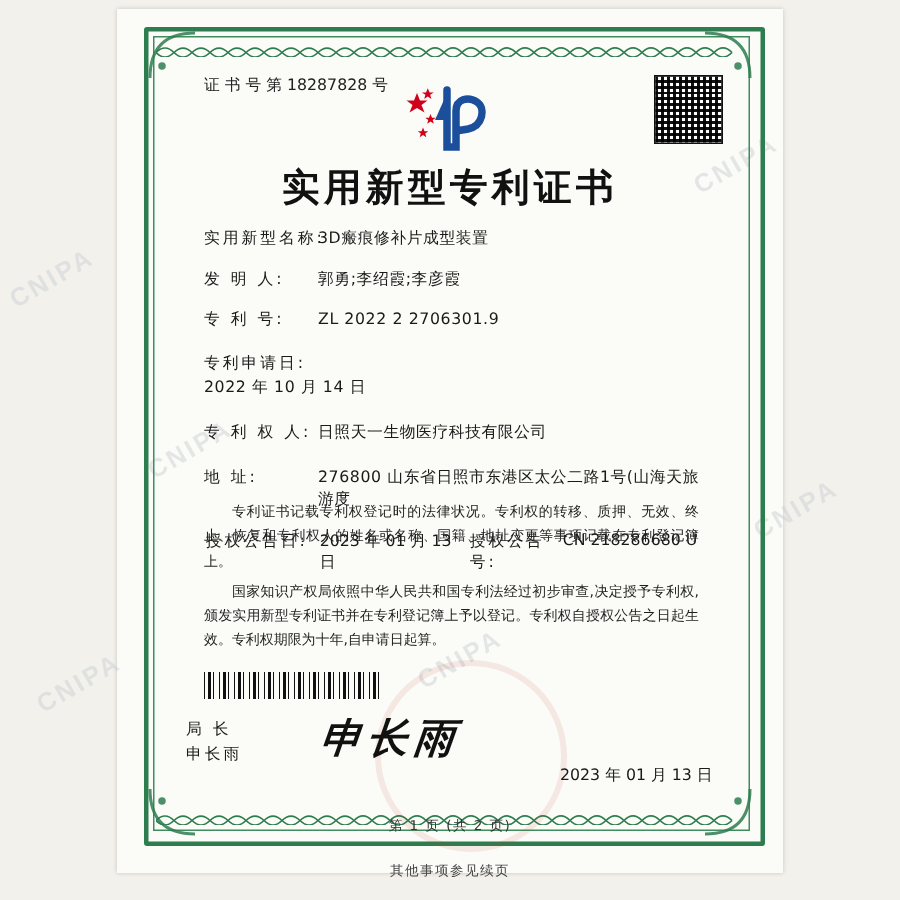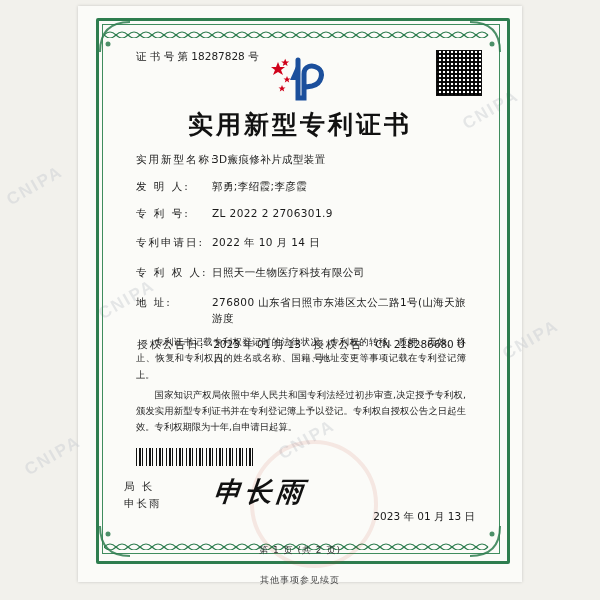--- a/index.html
+++ b/index.html
@@ -344,21 +344,21 @@
       <span class="value">3D瘢痕修补片成型装置</span>
     </div>
     <div class="row">
       <span class="label">发 明 人:</span>
       <span class="value">郭勇;李绍霞;李彦霞</span>
     </div>
     <div class="row">
       <span class="label">专 利 号:</span>
       <span class="value">ZL 2022 2 2706301.9</span>
     </div>
-    <div class="row" style="margin-top:14px;">
+    <div class="row" style="margin-top:14px;flex-direction:column;">
       <span class="label">专利申请日:</span>
       <span class="value">2022 年 10 月 14 日</span>
     </div>
     <div class="row" style="margin-top:14px;">
       <span class="label">专 利 权 人:</span>
       <span class="value">日照天一生物医疗科技有限公司</span>
     </div>
     <div class="row" style="margin-top:14px;">
       <span class="label">地 址:</span>
       <span class="value">

